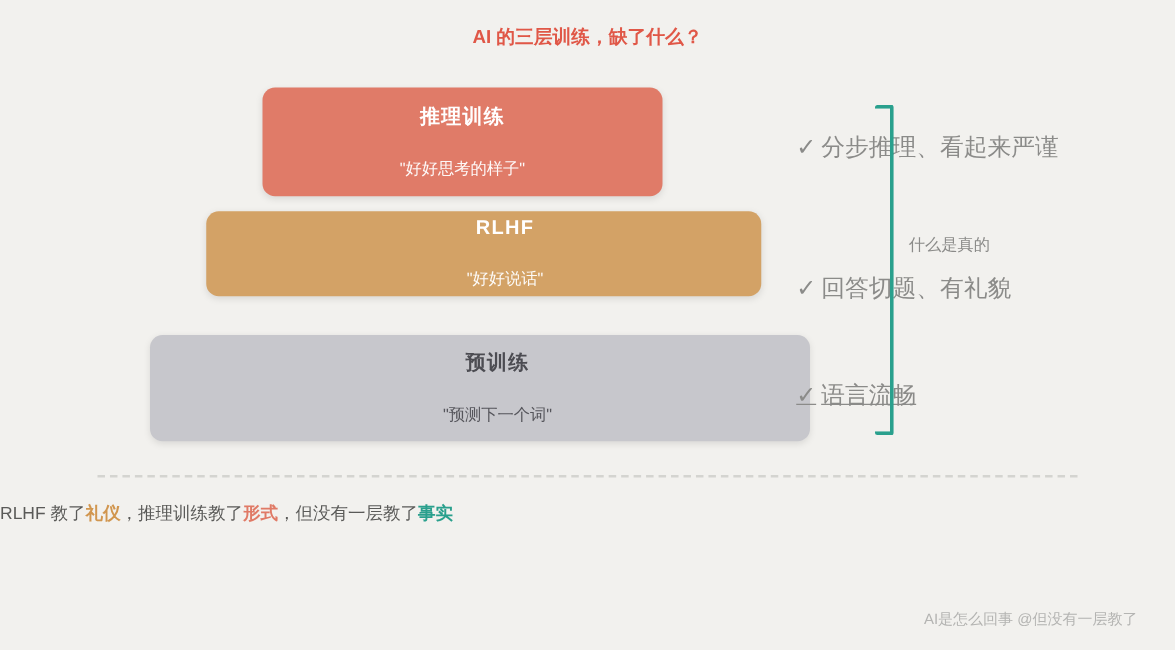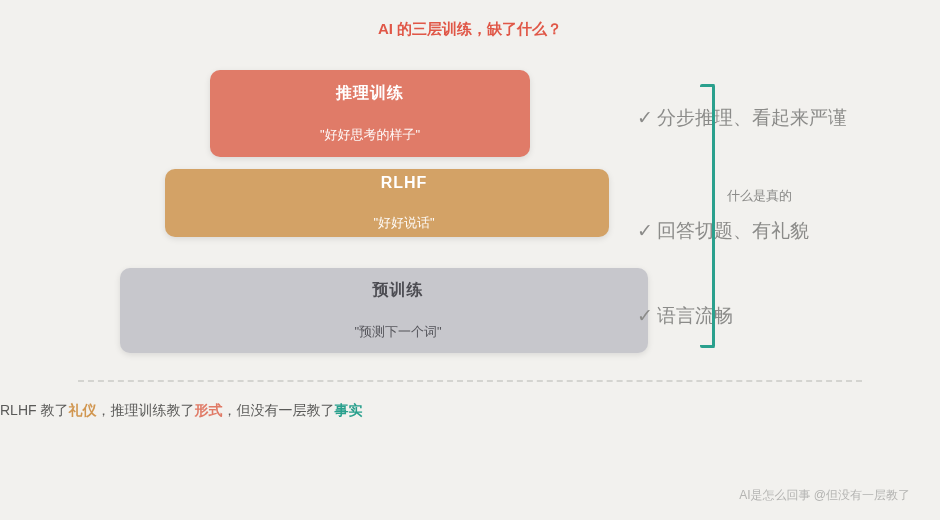--- a/index.html
+++ b/index.html
@@ -51,21 +51,21 @@
   .layer-3 .layer-sub   { color: #55555b; }
   .note {
     position: absolute;
     left: 637px;
     font-size: 19px;
     color: #8b8b89;
     white-space: nowrap;
   }
   .note-1 { top: 105px; }
   .note-2 { top: 218px; }
-  .note-3 { top: 303px; }
+  .note-3 { top: 303px; text-decoration: underline; }
   .note .check { margin-right: 4px; color: #8b8b89; }
   .bracket {
     position: absolute;
     left: 700px;
     top: 84px;
     width: 12px;
     height: 258px;
     border-top: 3px solid #2aa08d;
     border-right: 3px solid #2aa08d;
     border-bottom: 3px solid #2aa08d;

